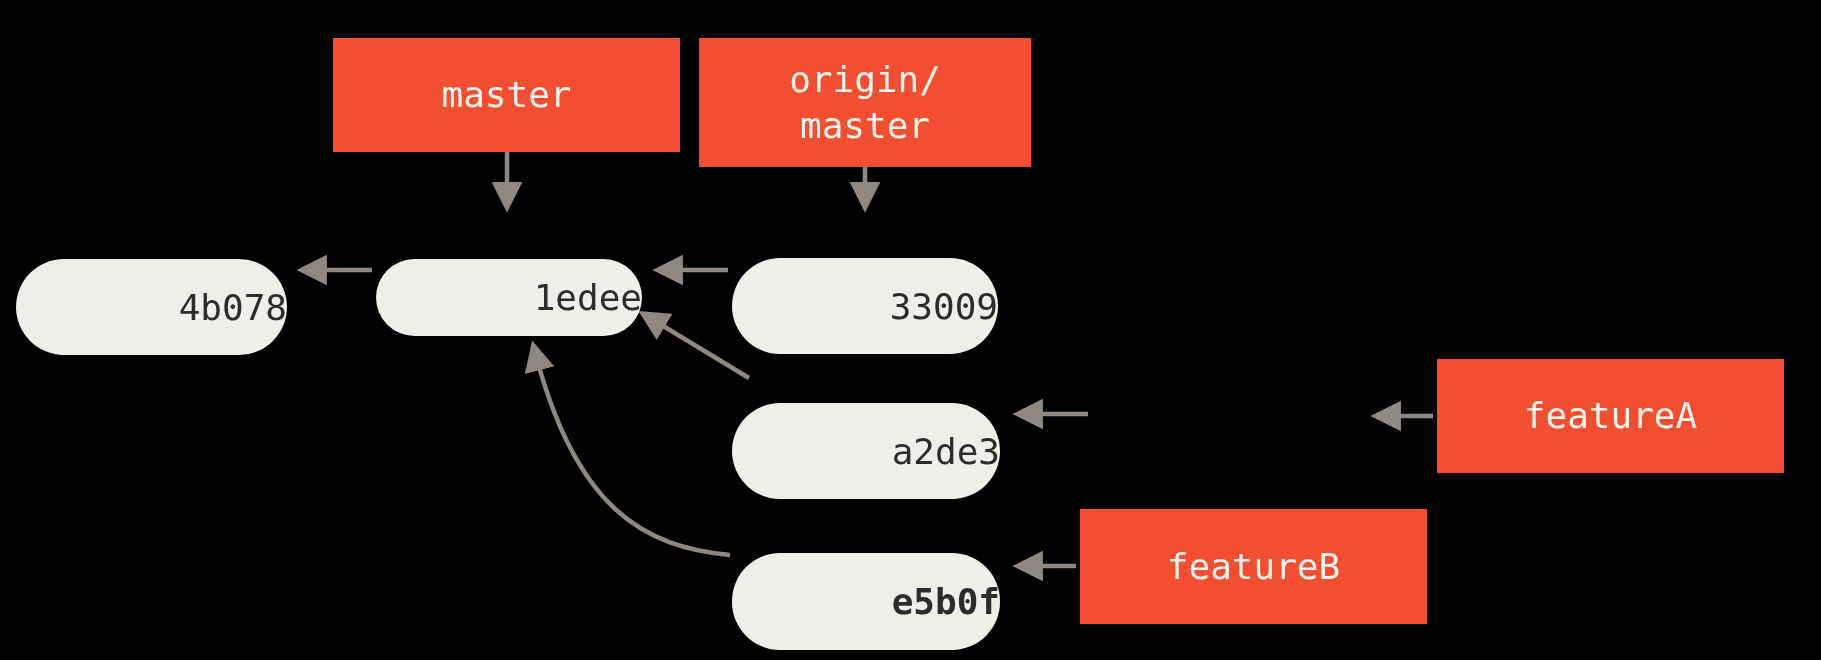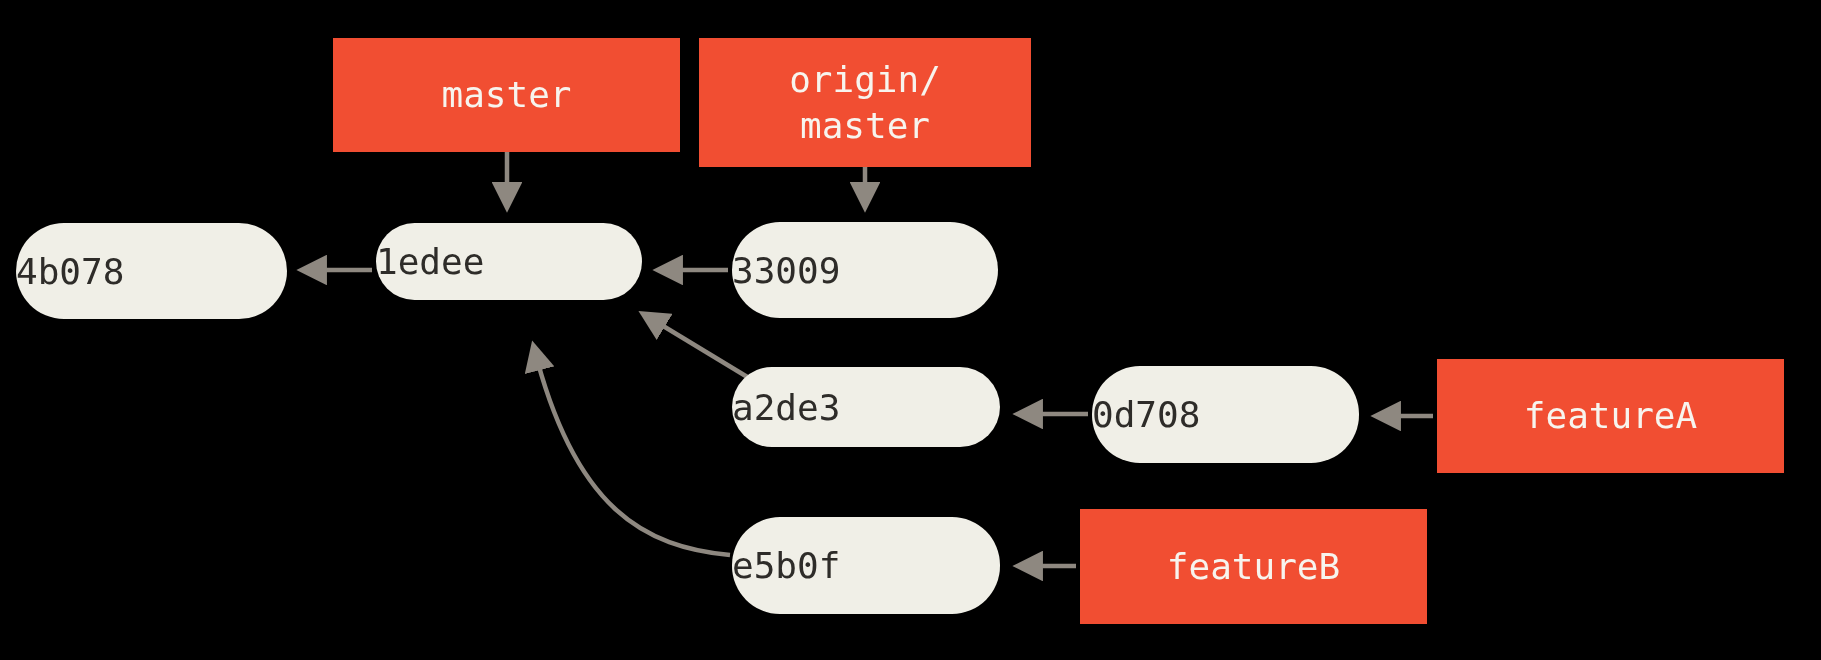--- a/index.html
+++ b/index.html
@@ -32,34 +32,35 @@
     line-height: 46px;
     text-align: center;
   }
   .commit-pill {
     position: absolute;
     background: var(--pill, #f0efe7);
     color: var(--pill-text, #2e2c29);
     border-radius: 48px;
     display: flex;
     align-items: center;
-    justify-content: flex-start;
+    justify-content: flex-end;
     font-size: 36px;
+    margin-top: 36px;
   }
   
   #box-master   { left: 333px;  top: 38px;  width: 347px; height: 114px; }
   #box-origin   { left: 699px;  top: 38px;  width: 332px; height: 129px; }
   #box-featureA { left: 1437px; top: 359px; width: 347px; height: 114px; }
   #box-featureB { left: 1080px; top: 509px; width: 347px; height: 115px; }
   #pill-4b078 { left: 16px;   top: 223px; width: 271px; height: 96px; }
   #pill-1edee { left: 376px;  top: 223px; width: 266px; height: 77px; }
   #pill-33009 { left: 732px;  top: 222px; width: 266px; height: 96px; }
-  #pill-a2de3 { left: 732px;  top: 367px; width: 268px; height: 80px; }
+  #pill-a2de3 { left: 732px;  top: 367px; width: 268px; height: 96px; }
   #pill-0d708 { left: 1092px; top: 366px; width: 267px; height: 97px; }
-  #pill-e5b0f { left: 732px;  top: 517px; width: 268px; height: 97px; }
+  #pill-e5b0f { left: 732px;  top: 517px; width: 268px; height: 97px; font-weight: bold; }
   .edge {
     stroke: var(--arrow, #8e8880);
     stroke-width: 4.5;
     fill: none;
   }
 </style>
 </head>
 <body>
 
 <div id="diagram">
@@ -107,21 +108,18 @@
   </div>
 
   <div id="pill-33009" class="commit-pill">
     <span>33009</span>
   </div>
 
   <div id="pill-a2de3" class="commit-pill">
     <span>a2de3</span>
   </div>
 
-  <div id="pill-0d708" class="commit-pill">
-    <span>0d708</span>
-  </div>
 
   <div id="pill-e5b0f" class="commit-pill">
     <span>e5b0f</span>
   </div>
 
 </div>
 
 </body></html>

